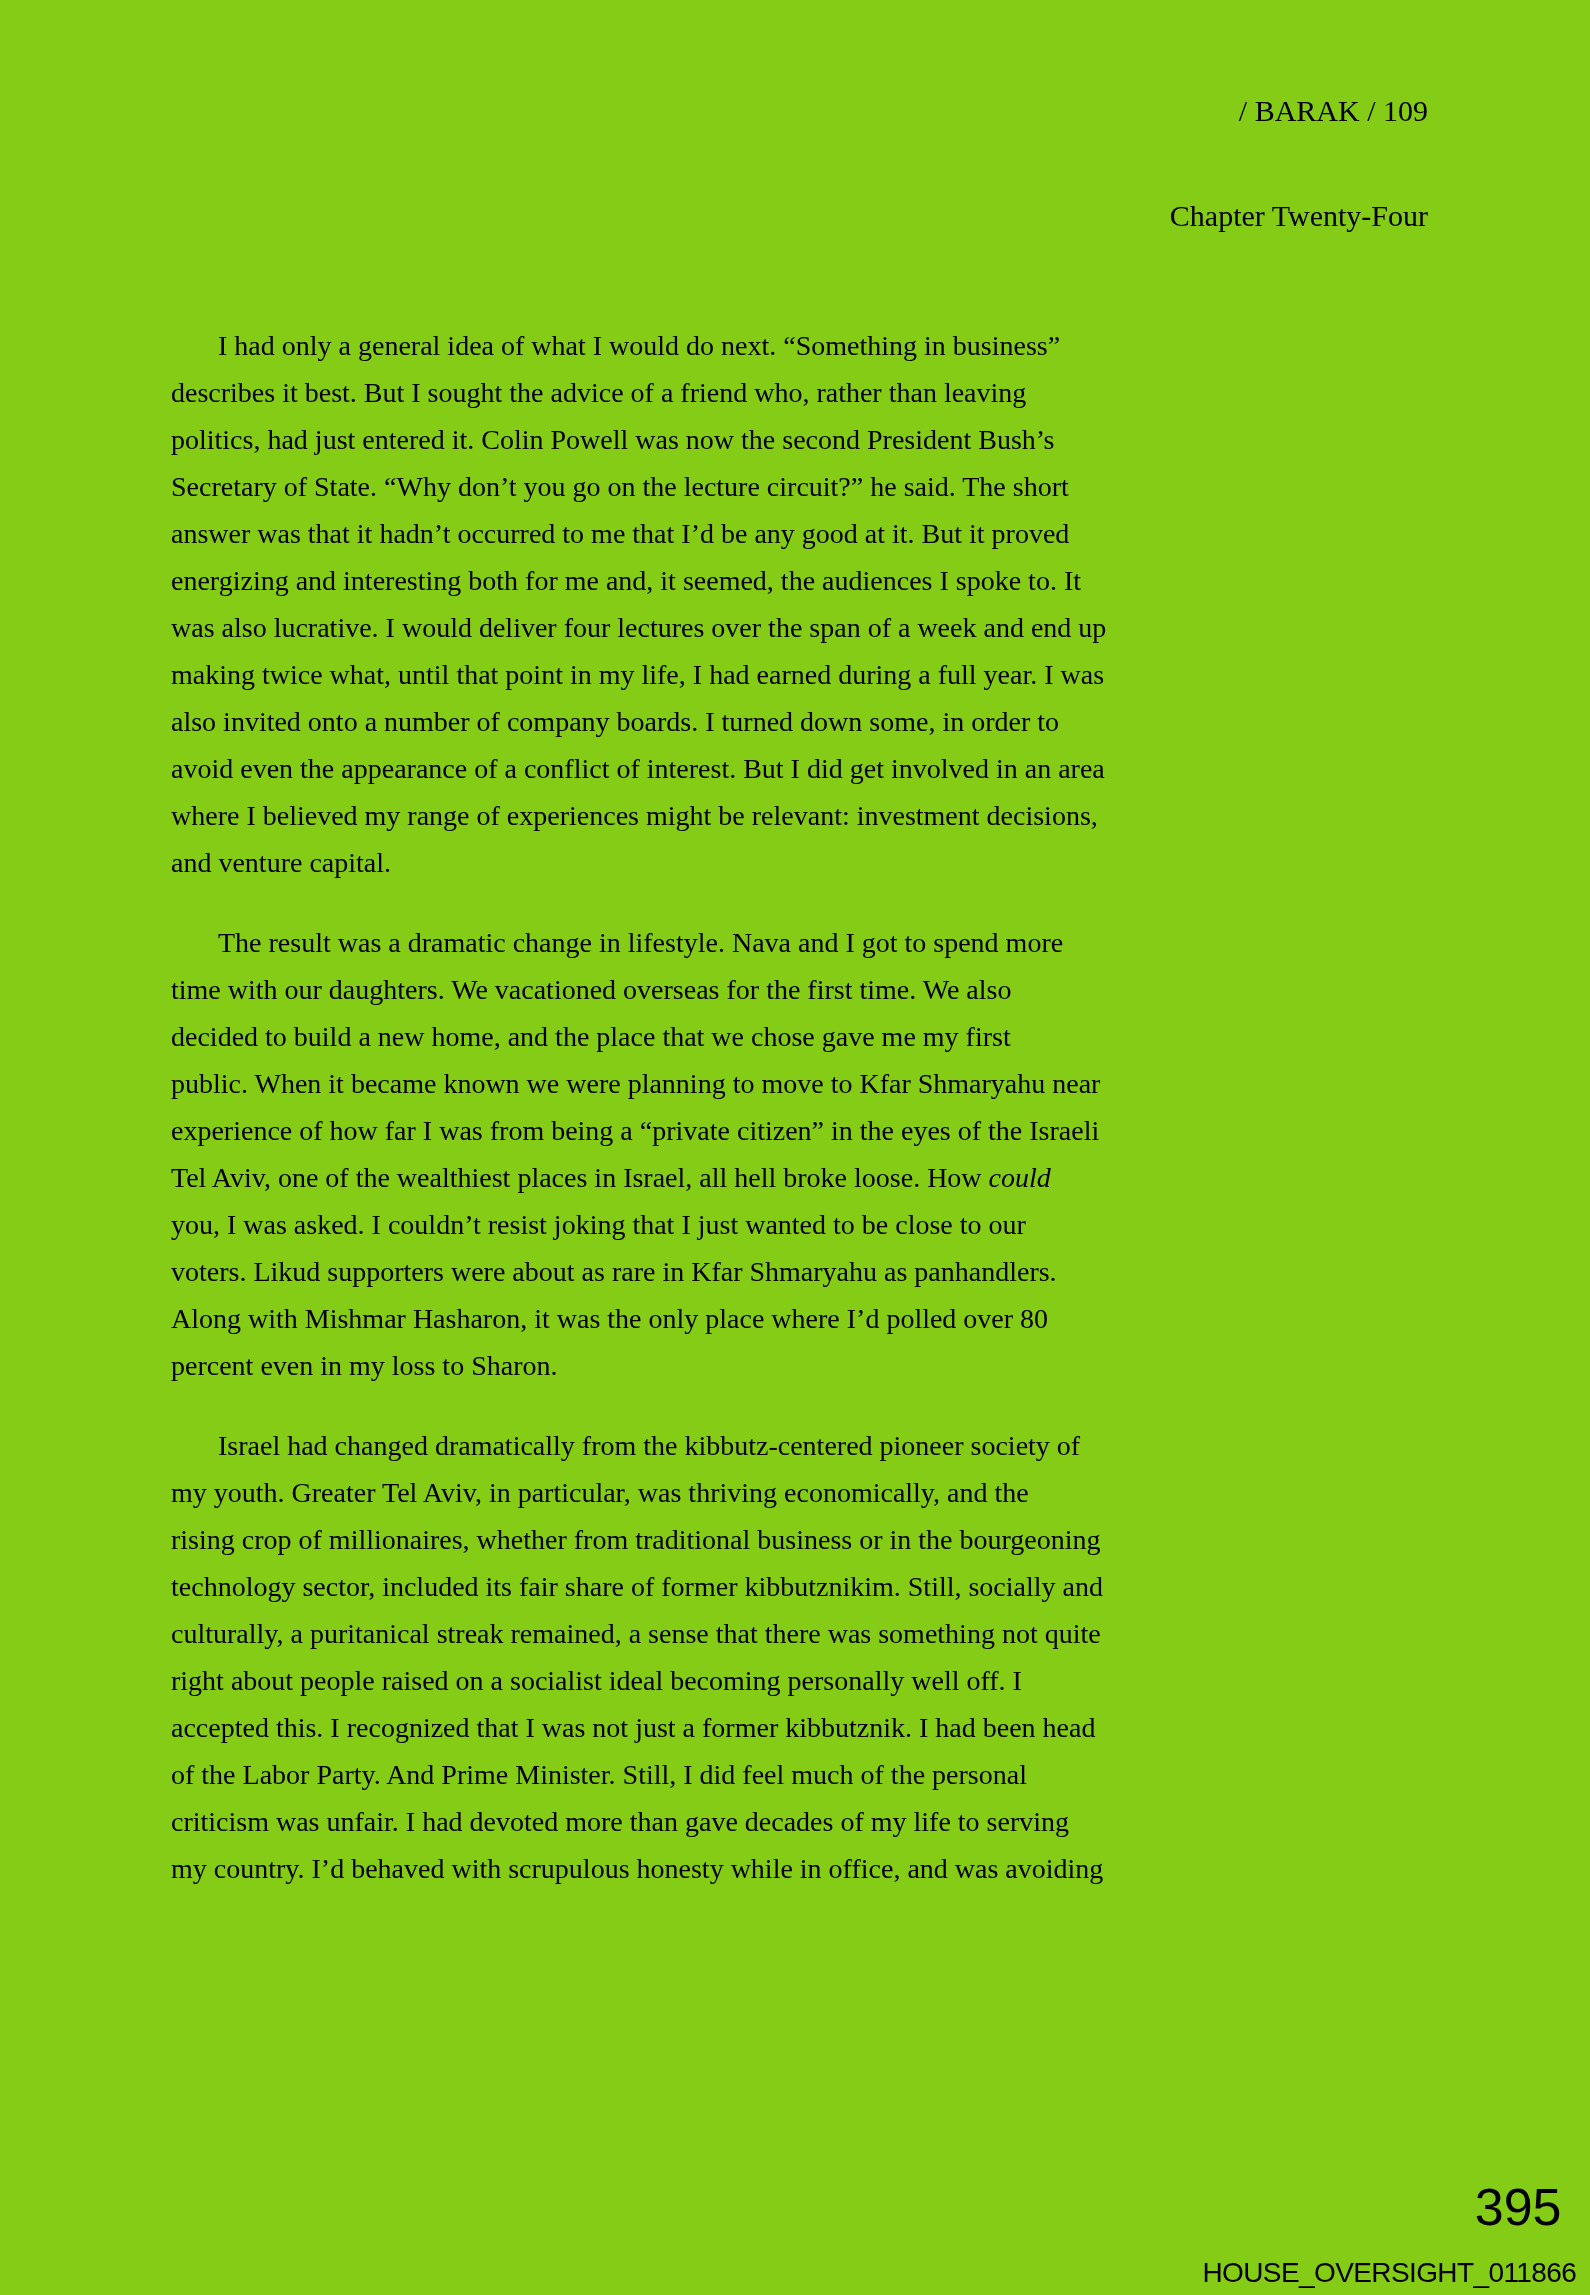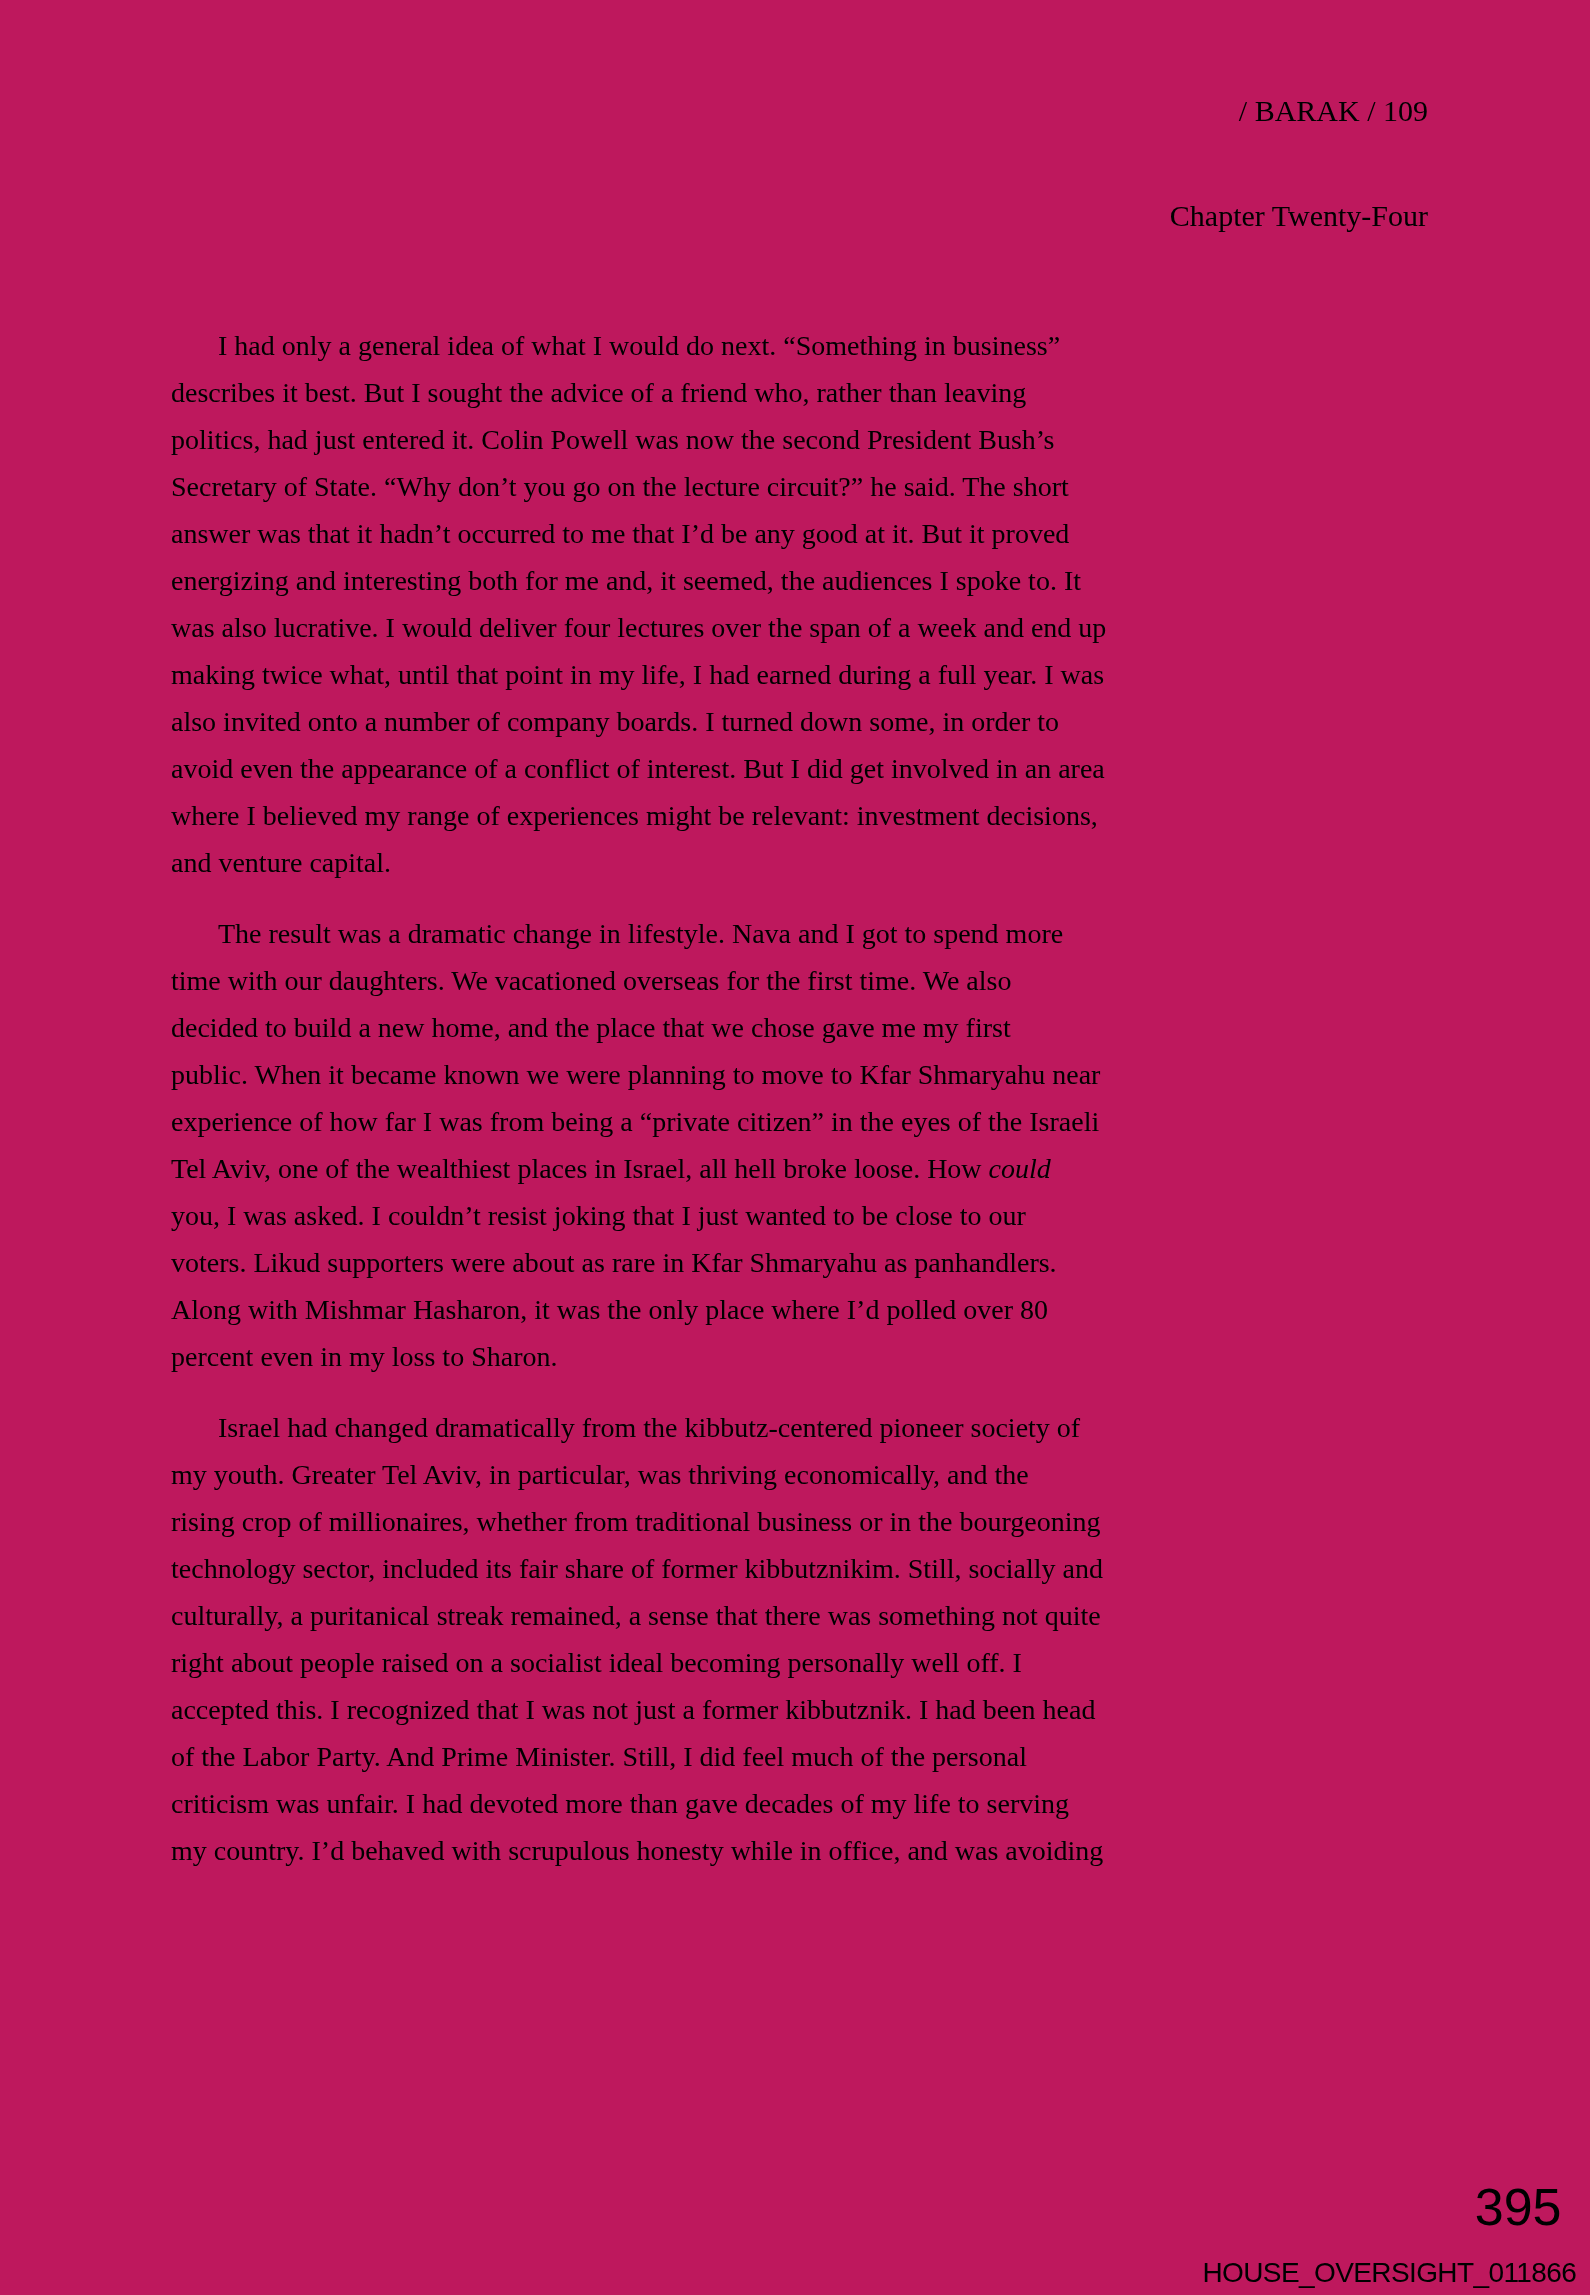--- a/index.html
+++ b/index.html
@@ -4,21 +4,21 @@
 <style>
   html, body {
     margin: 0;
     padding: 0;
     background: #e8e8e8;
   }
   .page {
     position: relative;
     width: 1591px;
     height: 2295px;
-    background: #be185d;
+    background: #84cc16;
     color: #000000;
     font-family: "Liberation Serif", serif;
     overflow: hidden;
     margin: 0 auto;
   }
   .header {
     position: absolute;
     top: 94px;
     left: 171px;
     width: 1257px;
@@ -41,21 +41,21 @@
     left: 171px;
     width: 1271px;
     font-size: 28px;
     line-height: 47px;
   }
   .body-text p {
     margin: 0;
     padding: 0;
   }
   .body-text p + p {
-    margin-top: 24px;
+    margin-top: 33px;
     font-family: Liberation Serif, serif;
   }
   .line {
     display: block;
     white-space: nowrap;
   }
   .body-text p .line:first-child {
     text-indent: 47px;
   }
   .page-number {

